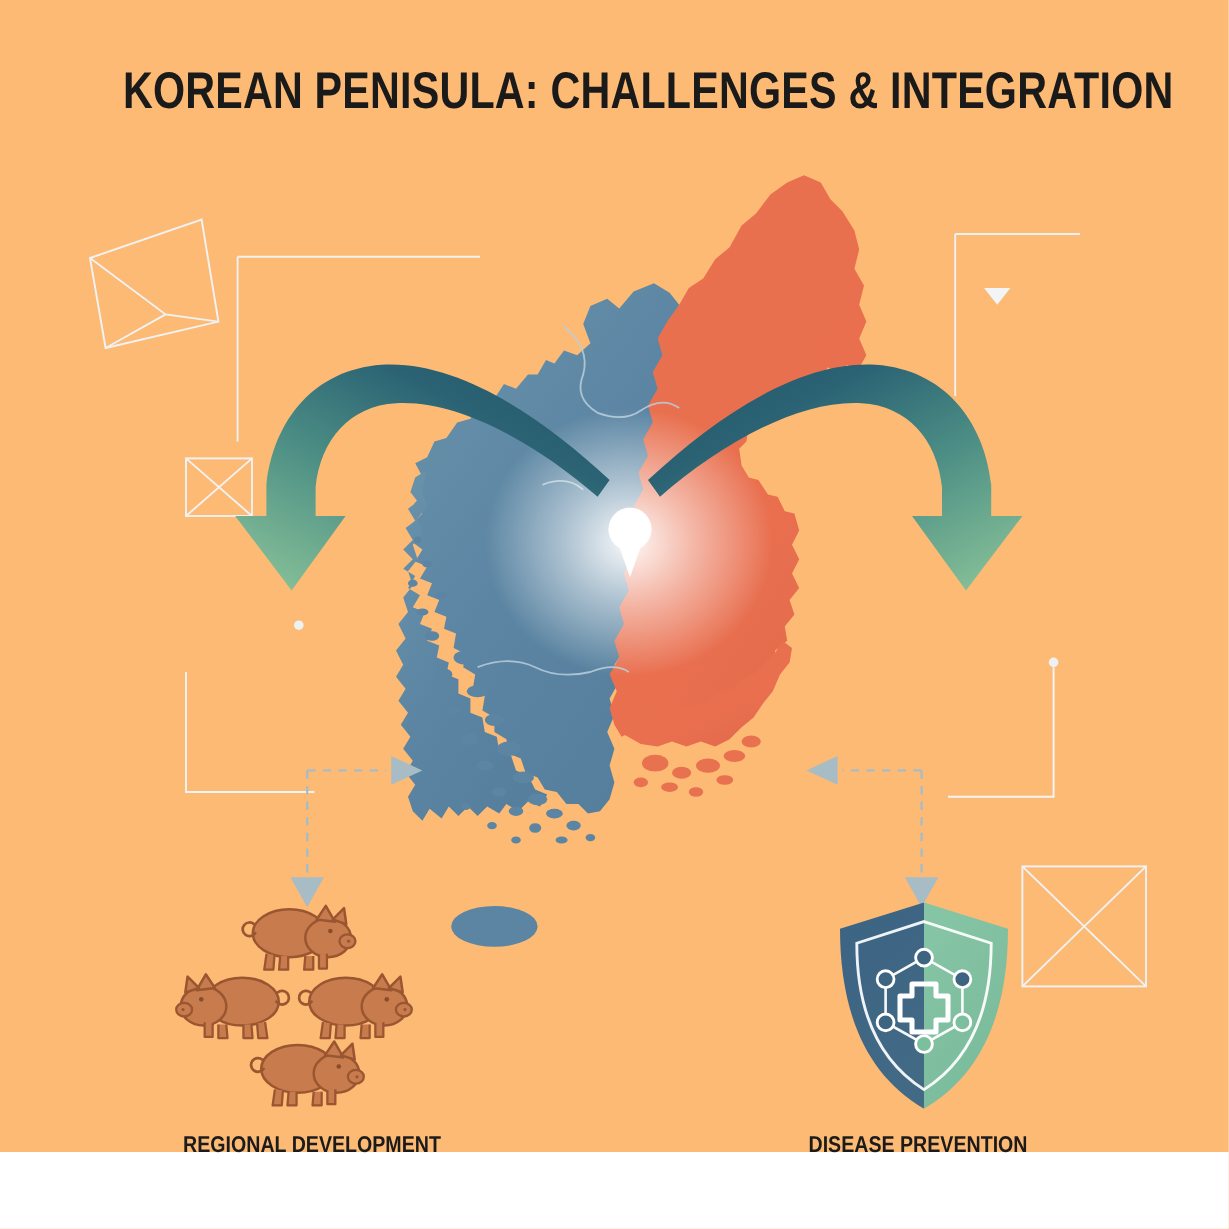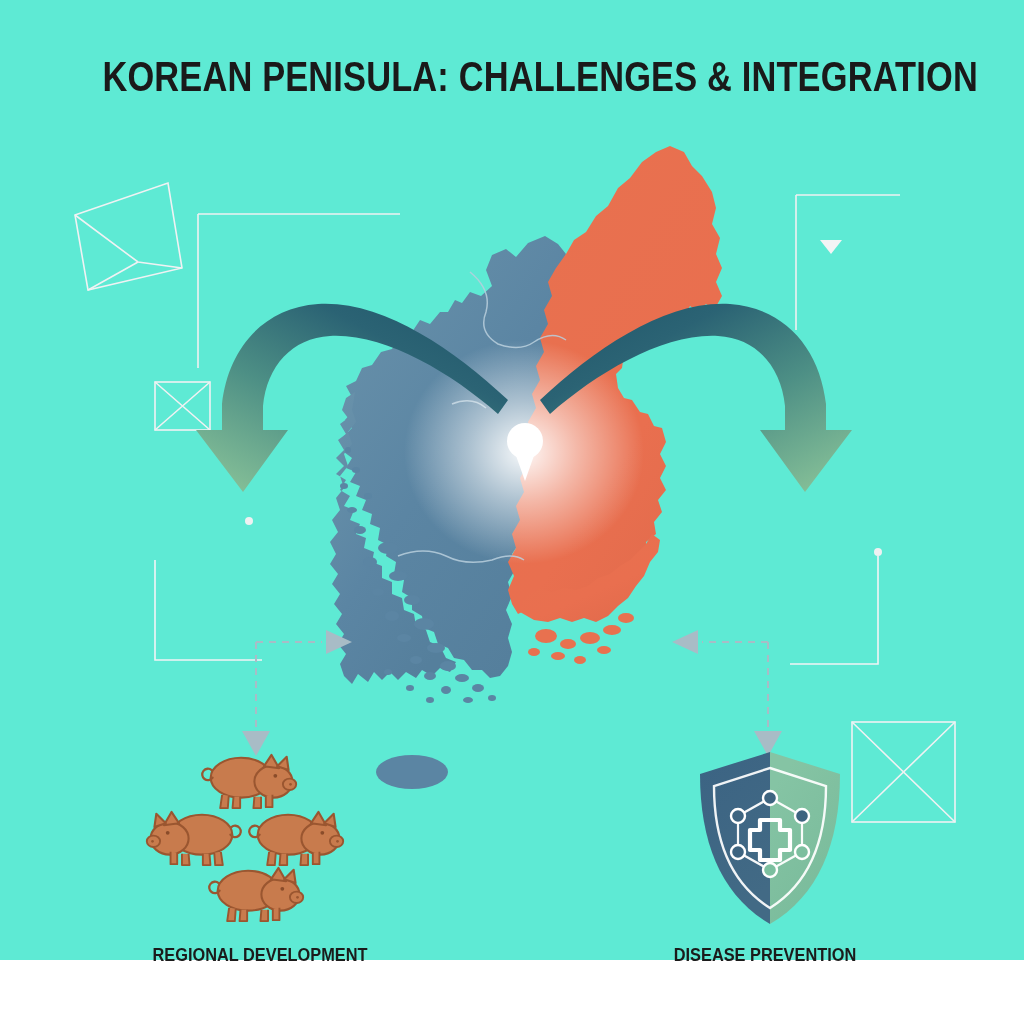--- a/index.html
+++ b/index.html
@@ -1,21 +1,21 @@
 <!DOCTYPE html>
 <html><head>
 <meta charset="utf-8">
 <style>
   html,body{margin:0;padding:0;}
   body{
     width:1024px;height:1024px;overflow:hidden;
     background:#ffffff;
     font-family:"Liberation Sans", sans-serif;
   }
-  #canvas{position:relative;width:1024px;height:960px;background:#5eead4;}
+  #canvas{position:relative;width:1024px;height:960px;background:#fdba74;}
 
   
   .title{
     position:absolute;left:0;top:52px;width:1024px;
     text-align:center;
     font-family:"Liberation Sans", sans-serif;
     font-weight:bold;
     font-size:43px;
     letter-spacing:0.2px;
     color:#1a1a1a;

